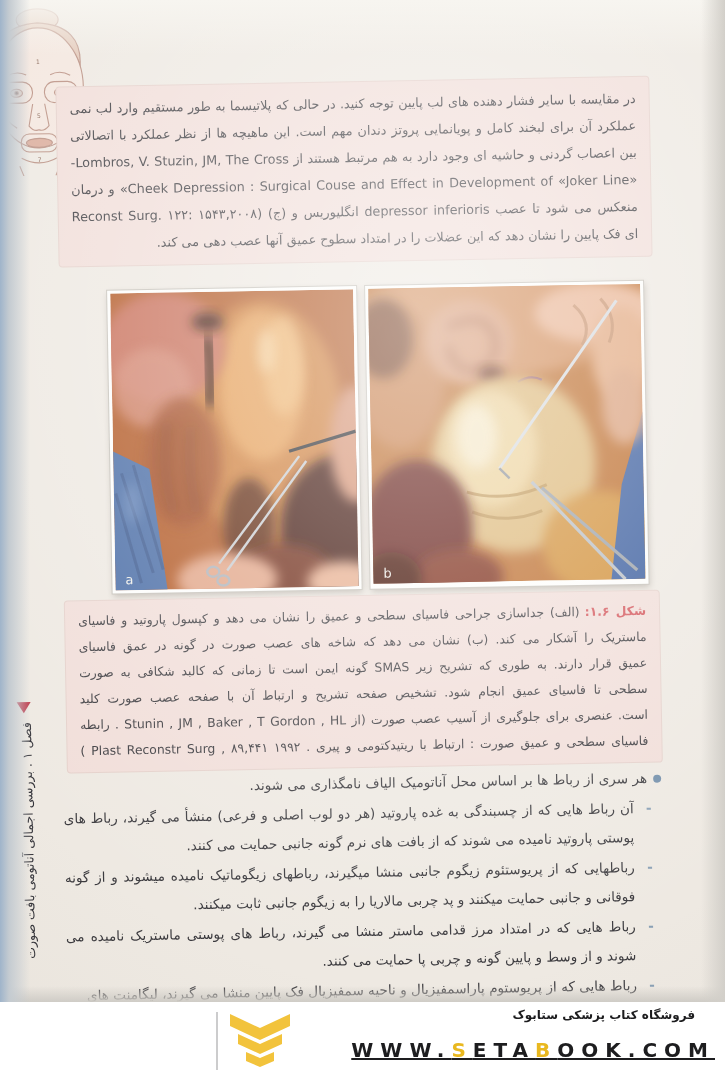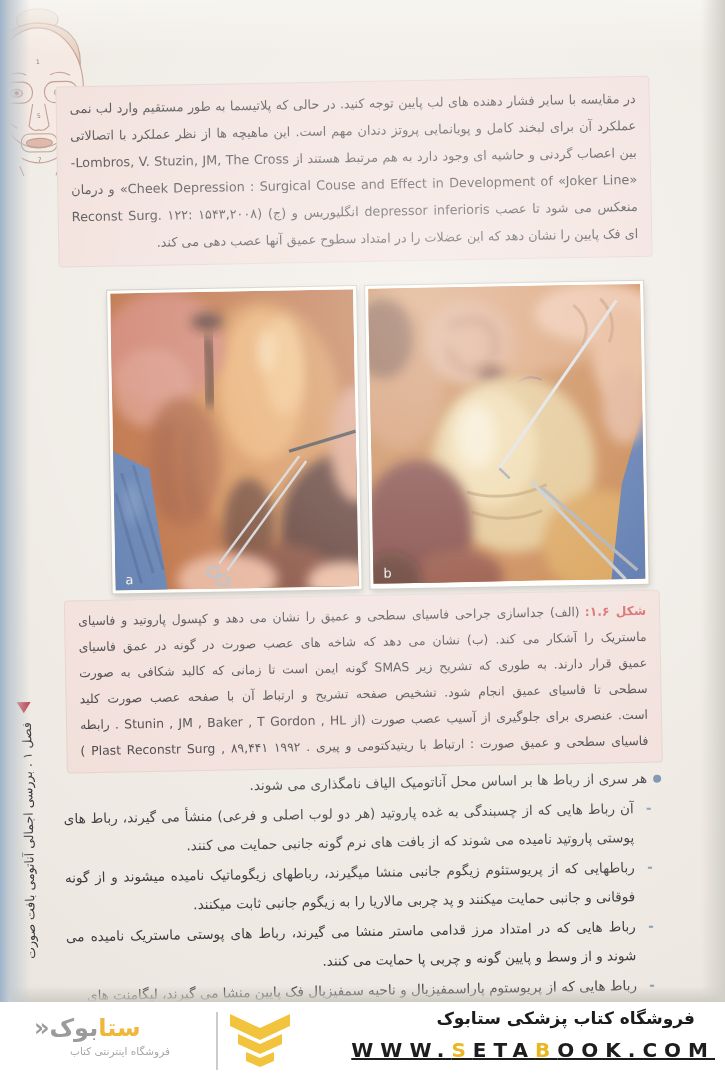--- a/index.html
+++ b/index.html
@@ -46,21 +46,21 @@
 
   
   .tri { position:absolute; left:13px; top:696px; width:0; height:0; z-index:3;
          border-left:7px solid transparent; border-right:7px solid transparent; border-top:11px solid #bf3a4b; }
   .chapter { position:absolute; left:15px; top:1006px; width:290px; height:21px;
              transform:rotate(-90deg); transform-origin:0 0; direction:rtl; white-space:nowrap;
              overflow:hidden; font-size:12.5px; color:#35353b; z-index:3; }
 
   
   .footer { position:absolute; left:0; top:1002px; width:725px; height:78px; background:#ffffff; z-index:10; }
-  .store-name { position:absolute; right:30px; top:6px; direction:rtl; font-size:17px; font-weight:bold; color:#1c1c1e; }
+  .store-name { position:absolute; right:30px; top:6px; direction:rtl; font-size:12px; font-weight:bold; color:#1c1c1e; }
   .site-url { position:absolute; right:10px; top:36px; font-size:20px; font-weight:bold;
               letter-spacing:7px; color:#1d1d1f; white-space:nowrap;text-decoration:underline; }
   .site-url .gold { color:#e9b81f; }
   .logo-text { position:absolute; left:34px; top:12px; width:172px; direction:rtl; text-align:left; }
   .wordmark { font-size:24px; font-weight:bold; line-height:28px; white-space:nowrap; }
   .wm-gold { color:#f0b73b; } .wm-gray { color:#9b9b9d; }
   .tagline { font-size:10.5px; color:#a8a8aa; margin-top:3px; text-align:center; }
   .logo-divider { position:absolute; left:216px; top:10px; width:2px; height:58px; background:#cccccd; }
   .chevron-mark { position:absolute; left:228px; top:7px; }
 </style>
@@ -225,24 +225,20 @@
       <div class="chapter">فصل ۱ . بررسی اجمالی آناتومی بافت صورت</div>
 
     </div>
     <div class="page-grad"></div>
   </div>
 
   <div class="footer">
     <div class="store-name">فروشگاه کتاب پزشکی ستابوک</div>
     <div class="site-url"><span>WWW.</span><span class="gold">S</span><span>ETA</span><span class="gold">B</span><span>OOK.COM</span></div>
 
-    <div class="logo-text">
-      <div class="wordmark"><span class="wm-gold">ستا</span><span class="wm-gray">بوک</span><span class="wm-gray">«</span></div>
-      <div class="tagline">فروشگاه اینترنتی کتاب</div>
-    </div>
     <div class="logo-divider"></div>
     <svg class="chevron-mark" width="64" height="64" viewBox="0 0 64 64">
       <g fill="#f2c33c">
         <polygon points="2,5 32,19 62,5 62,17 32,31 2,17"></polygon>
         <polygon points="10,25 32,35 54,25 54,35 32,45 10,35"></polygon>
         <polygon points="18,43 32,49 46,43 46,52 32,58 18,52"></polygon>
       </g>
     </svg>
   </div>
 

